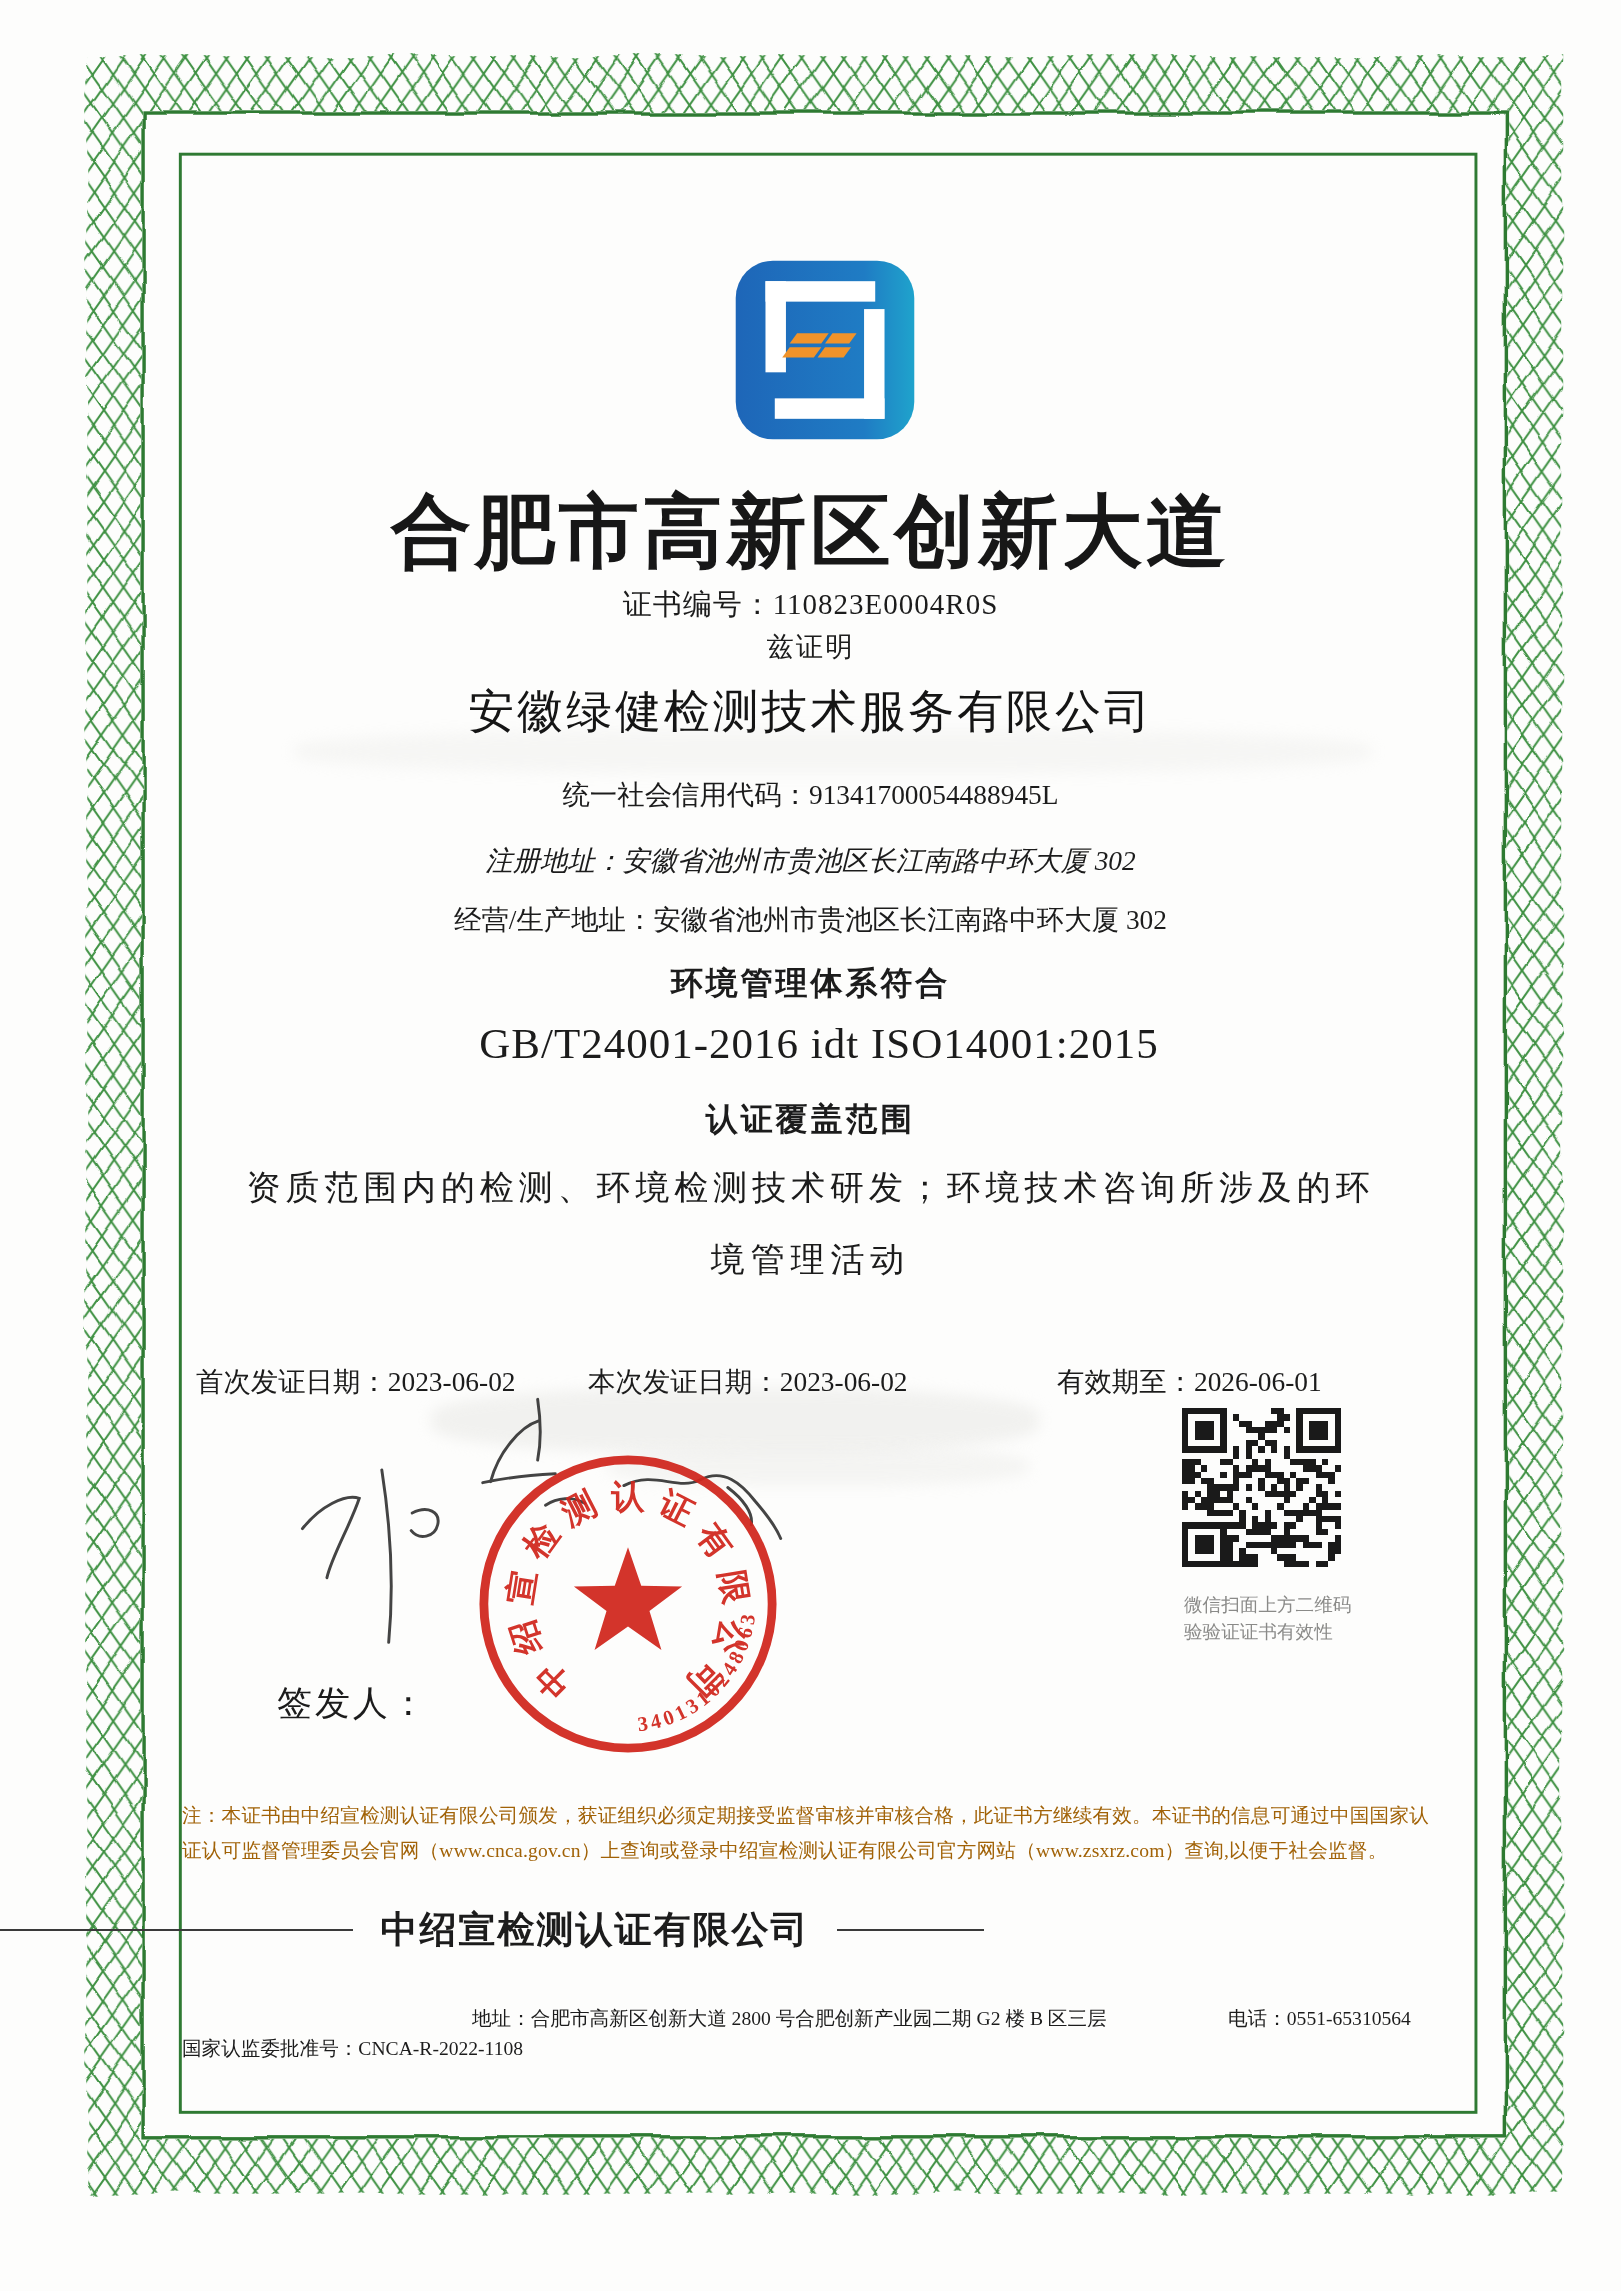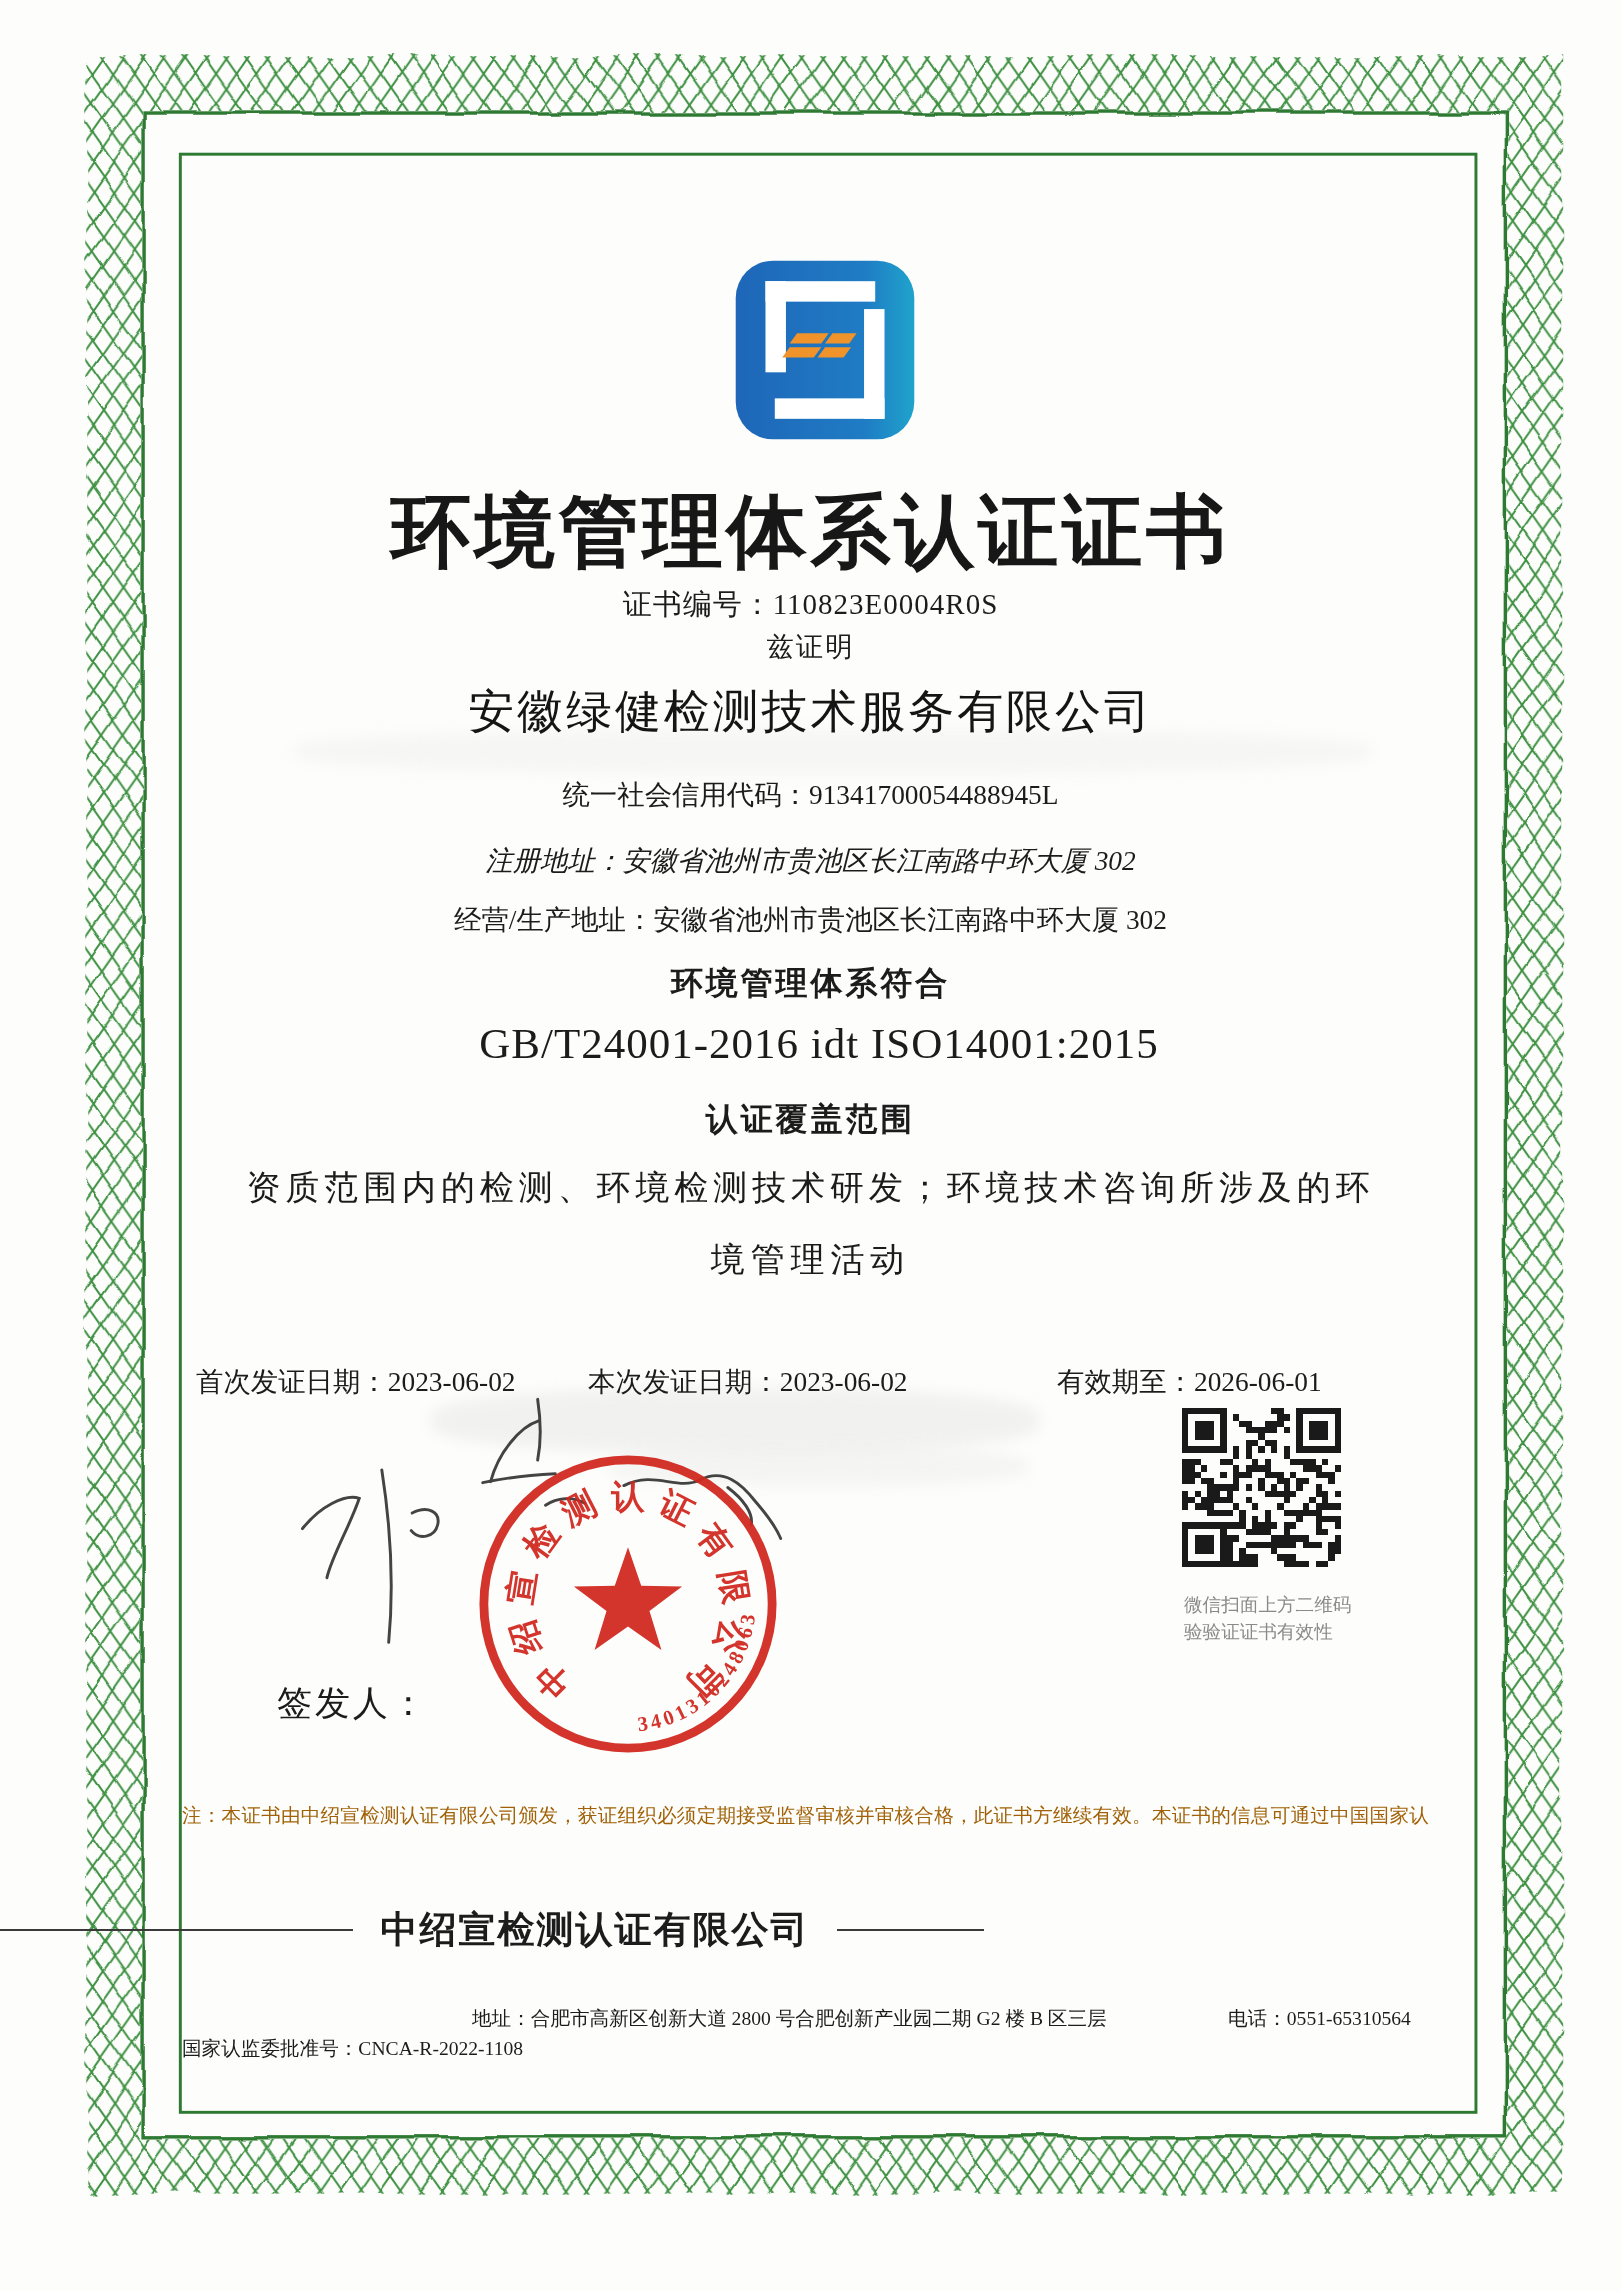--- a/index.html
+++ b/index.html
@@ -78,21 +78,21 @@
       <rect x="71" y="28" width="11" height="59"></rect>
     </g>
     <g fill="#f0932a">
       <polygon points="35,41 52,41 48,46.5 31,46.5"></polygon>
       <polygon points="54,41 67,41 63,46.5 50,46.5"></polygon>
       <polygon points="31,48.5 48,48.5 44,54 27,54"></polygon>
       <polygon points="50,48.5 64,48.5 60,54 46,54"></polygon>
     </g>
   </svg>
 
-  <div class="abs ctr txt cert-title">环境管理体系认证证书</div>
+  <div class="abs ctr txt cert-title">合肥市高新区创新大道</div>
 
   <div class="abs ctr txt cert-no">
     <span>证书编号：</span><span>110823E0004R0S</span>
   </div>
 
   <div class="abs ctr txt certify">兹证明</div>
 
   <div class="abs ctr txt company">安徽绿健检测技术服务有限公司</div>
 
   <div class="abs ctr txt credit">
@@ -480,20 +480,21 @@
       <text x="154" y="284" text-anchor="middle" font-size="21" font-weight="bold" fill="#d0251c" transform="rotate(-57.4 154 154)">4</text>
       <text x="154" y="284" text-anchor="middle" font-size="21" font-weight="bold" fill="#d0251c" transform="rotate(-63.699999999999996 154 154)">8</text>
       <text x="154" y="284" text-anchor="middle" font-size="21" font-weight="bold" fill="#d0251c" transform="rotate(-70 154 154)">0</text>
       <text x="154" y="284" text-anchor="middle" font-size="21" font-weight="bold" fill="#d0251c" transform="rotate(-76.3 154 154)">6</text>
       <text x="154" y="284" text-anchor="middle" font-size="21" font-weight="bold" fill="#d0251c" transform="rotate(-82.6 154 154)">3</text>
     </svg>
 
   <div class="abs txt signer">签发人：</div>
 
   <div class="abs note" style="left:182px;top:1802px;">注：本证书由中绍宣检测认证有限公司颁发，获证组织必须定期接受监督审核并审核合格，此证书方继续有效。本证书的信息可通过中国国家认</div>
+  <div class="abs note" style="left:182px;top:1837px;">证认可监督管理委员会官网（www.cnca.gov.cn）上查询或登录中绍宣检测认证有限公司官方网站（www.zsxrz.com）查询,以便于社会监督。</div>
 
   <div class="abs issuer-row">
     <div class="rule l"></div>
     <div class="issuer-name">中绍宣检测认证有限公司</div>
     <div class="rule r"></div>
   </div>
 
   <div class="footrow">
     <span class="ft" style="left:182px;margin-top:30px;">
       <span>国家认监委批准号：</span><span>CNCA-R-2022-1108</span>

